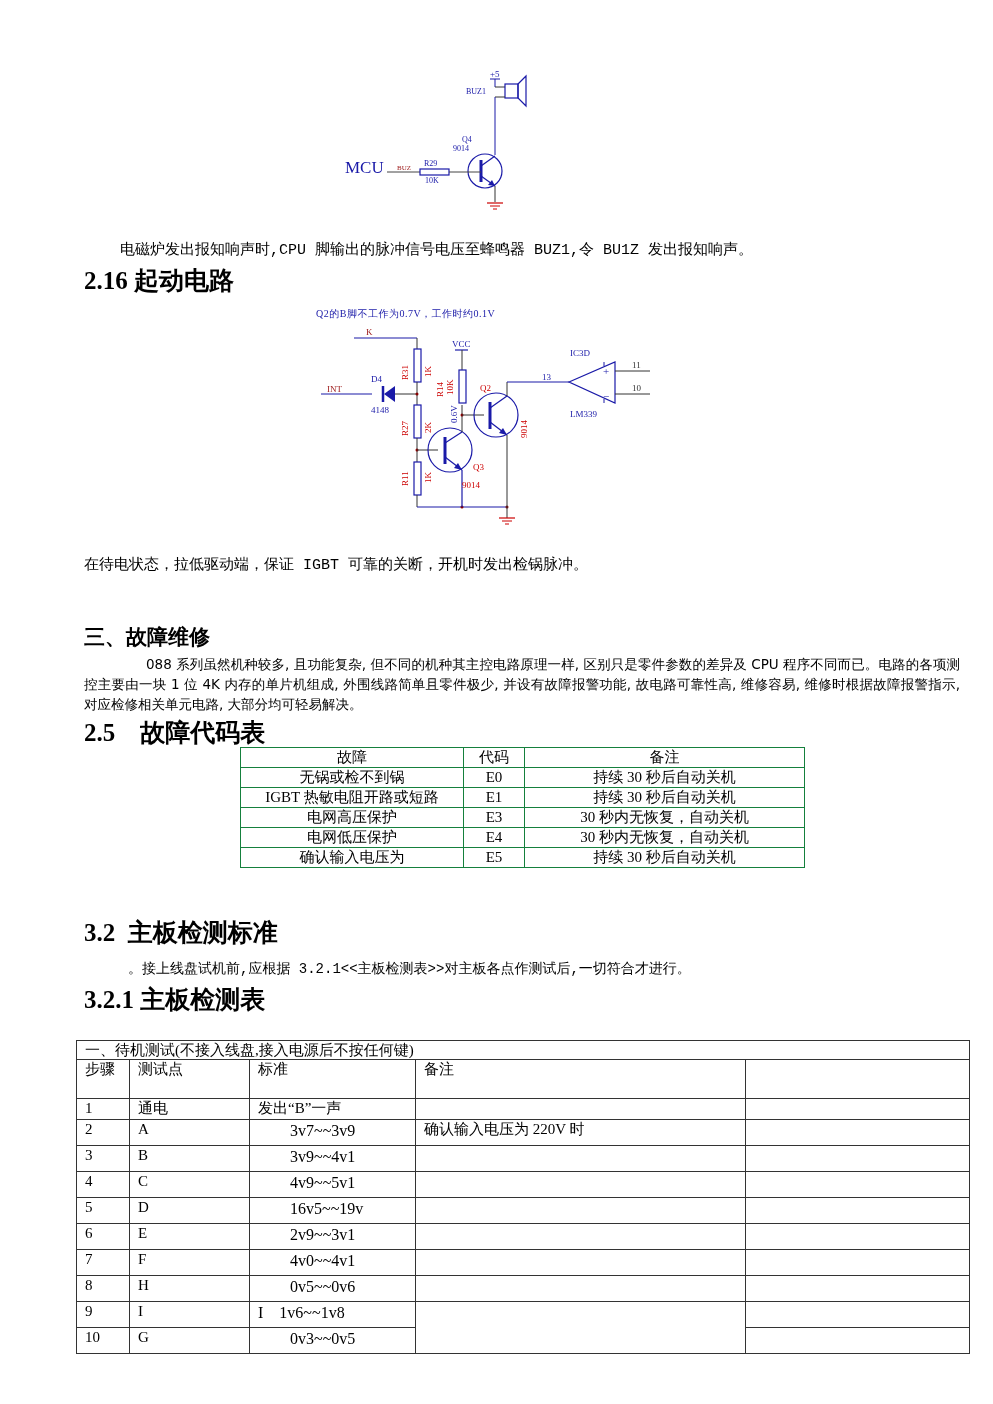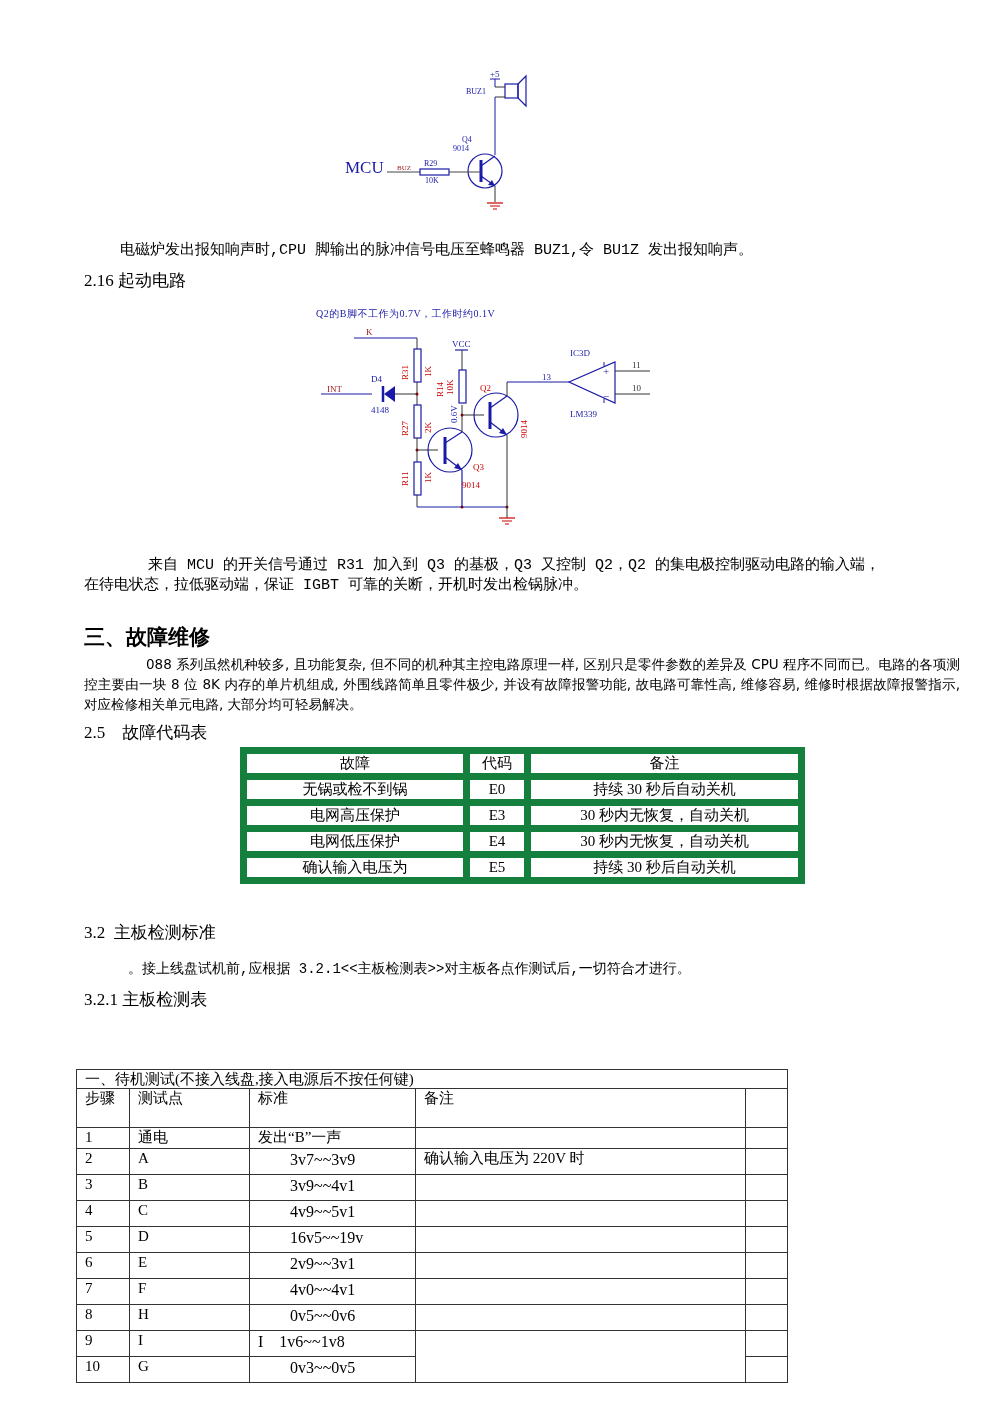--- a/index.html
+++ b/index.html
@@ -1,25 +1,25 @@
 <!DOCTYPE html>
 <html><head>
 <meta charset="utf-8">
 <style>
   html, body { margin: 0; padding: 0; background: #ffffff; }
   body { width: 993px; height: 1404px; position: relative; overflow: hidden;
          font-family: "Liberation Serif", "DejaVu Serif", serif; color: #000; }
   .abs { position: absolute; }
   .para { font-size: 15px; line-height: 20px; font-family: Liberation Mono, monospace; }
-  .h2 { font-size: 17px; line-height: 26px; }
+  .h2 { font-size: 25px; line-height: 26px; font-weight: bold; }
   .h1 { font-size: 21px; font-weight: bold; line-height: 26px; font-family: "DejaVu Sans", sans-serif; }
   .indent { text-indent: 30px; }
   svg text { font-family: "Liberation Serif", "DejaVu Serif", serif; }
   table.fault { border-collapse: collapse; font-size: 15px; }
-  table.fault td { border: 7px solid #15803d; text-align: center; padding: 0; height: 19px; line-height: 19px; }
+  table.fault td { border: 1px solid #15803d; text-align: center; padding: 0; height: 19px; line-height: 19px; }
   table.board { border-collapse: collapse; font-size: 15px; }
   table.board td { border: 1px solid #333; padding: 0 0 0 8px; vertical-align: top; line-height: 18px; }
   table.board td.std { padding-left: 40px; font-size: 16px; line-height: 22px; }
 </style>
 </head>
 <body>
 
 <svg class="abs" style="left:330px;top:60px" width="230" height="165" viewBox="0 0 230 165">
 
   <text x="160" y="17" font-size="9" fill="#1a1aa8">+5</text>
@@ -154,26 +154,25 @@
   <text x="293" y="75" font-size="11" fill="#1a1aa8">+</text>
   <text x="293" y="100" font-size="11" fill="#1a1aa8">−</text>
   <line x1="305" y1="71" x2="340" y2="71" stroke="#333" stroke-width="1"></line>
   <line x1="305" y1="94" x2="340" y2="94" stroke="#333" stroke-width="1"></line>
   <text x="322" y="68" font-size="9" fill="#333">11</text>
   <text x="322" y="91" font-size="9" fill="#333">10</text>
   <text x="260" y="117" font-size="9" fill="#1a1aa8">LM339</text>
 </svg>
 
 <div class="abs para" style="left:84px;top:556px;width:880px;white-space:nowrap">
-  <div style="padding-left:64px">来自 MCU 的开关信号通过 R31 加入到 Q3 的基极，Q3 又控制 Q2，Q2 的集电极控制驱动电路的输入端，</div>
   <div>在待电状态，拉低驱动端，保证 IGBT 可靠的关断，开机时发出检锅脉冲。</div>
 </div>
 
 <div class="abs h1" style="left:84px;top:624px">三、故障维修</div>
-<div class="abs para indent" style="left:84px;top:654px;width:876px;font-size:14.5px;line-height:20px;text-align:justify;text-indent:62px;font-family:'DejaVu Sans', sans-serif;font-size:13.5px">088 系列虽然机种较多, 且功能复杂, 但不同的机种其主控电路原理一样, 区别只是零件参数的差异及 CPU 程序不同而已。电路的各项测控主要由一块 8 位 8K 内存的单片机组成, 外围线路简单且零件极少, 并设有故障报警功能, 故电路可靠性高, 维修容易, 维修时根据故障报警指示, 对应检修相关单元电路, 大部分均可轻易解决。</div>
+<div class="abs para indent" style="left:84px;top:654px;width:876px;font-size:14.5px;line-height:20px;text-align:justify;text-indent:62px;font-family:'DejaVu Sans', sans-serif;font-size:13.5px">088 系列虽然机种较多, 且功能复杂, 但不同的机种其主控电路原理一样, 区别只是零件参数的差异及 CPU 程序不同而已。电路的各项测控主要由一块 1 位 4K 内存的单片机组成, 外围线路简单且零件极少, 并设有故障报警功能, 故电路可靠性高, 维修容易, 维修时根据故障报警指示, 对应检修相关单元电路, 大部分均可轻易解决。</div>
 
 <div class="abs h2" style="left:84px;top:720px;white-space:pre">2.5　故障代码表</div>
 
 <table class="abs fault" style="left:240px;top:747px;width:565px">
   <colgroup>
       <col style="width:223px">
       <col style="width:61px">
       <col>
     </colgroup>
   <tbody>
@@ -181,20 +180,25 @@
     <td>故障</td>
     <td>代码</td>
     <td>备注</td>
   </tr>
   <tr>
     <td>无锅或检不到锅</td>
     <td>E0</td>
     <td>持续 30 秒后自动关机</td>
   </tr>
   <tr>
+    <td>IGBT 热敏电阻开路或短路</td>
+    <td>E1</td>
+    <td>持续 30 秒后自动关机</td>
+  </tr>
+  <tr>
     <td>电网高压保护</td>
     <td>E3</td>
     <td>30 秒内无恢复，自动关机</td>
   </tr>
   <tr>
     <td>电网低压保护</td>
     <td>E4</td>
     <td>30 秒内无恢复，自动关机</td>
   </tr>
   <tr>
@@ -202,21 +206,21 @@
     <td>E5</td>
     <td>持续 30 秒后自动关机</td>
   </tr>
 </tbody>
   </table>
 
 <div class="abs h2" style="left:84px;top:920px;white-space:pre">3.2  主板检测标准</div>
 <div class="abs para" style="left:128px;top:959px;font-size:14px;white-space:nowrap">。接上线盘试机前,应根据 3.2.1&lt;&lt;主板检测表&gt;&gt;对主板各点作测试后,一切符合才进行。</div>
 <div class="abs h2" style="left:84px;top:987px">3.2.1 主板检测表</div>
 
-<table class="abs board" style="left:76px;top:1069px;width:712px">
+<table class="abs board" style="left:76px;top:1040px;width:894px">
   <colgroup>
       <col style="width:53px">
       <col style="width:120px">
       <col style="width:166px">
       <col style="width:330px">
       <col>
     </colgroup>
   <tbody>
       <tr>
     <td colspan="5" style="height:18px">一、待机测试(不接入线盘,接入电源后不按任何键)</td>

